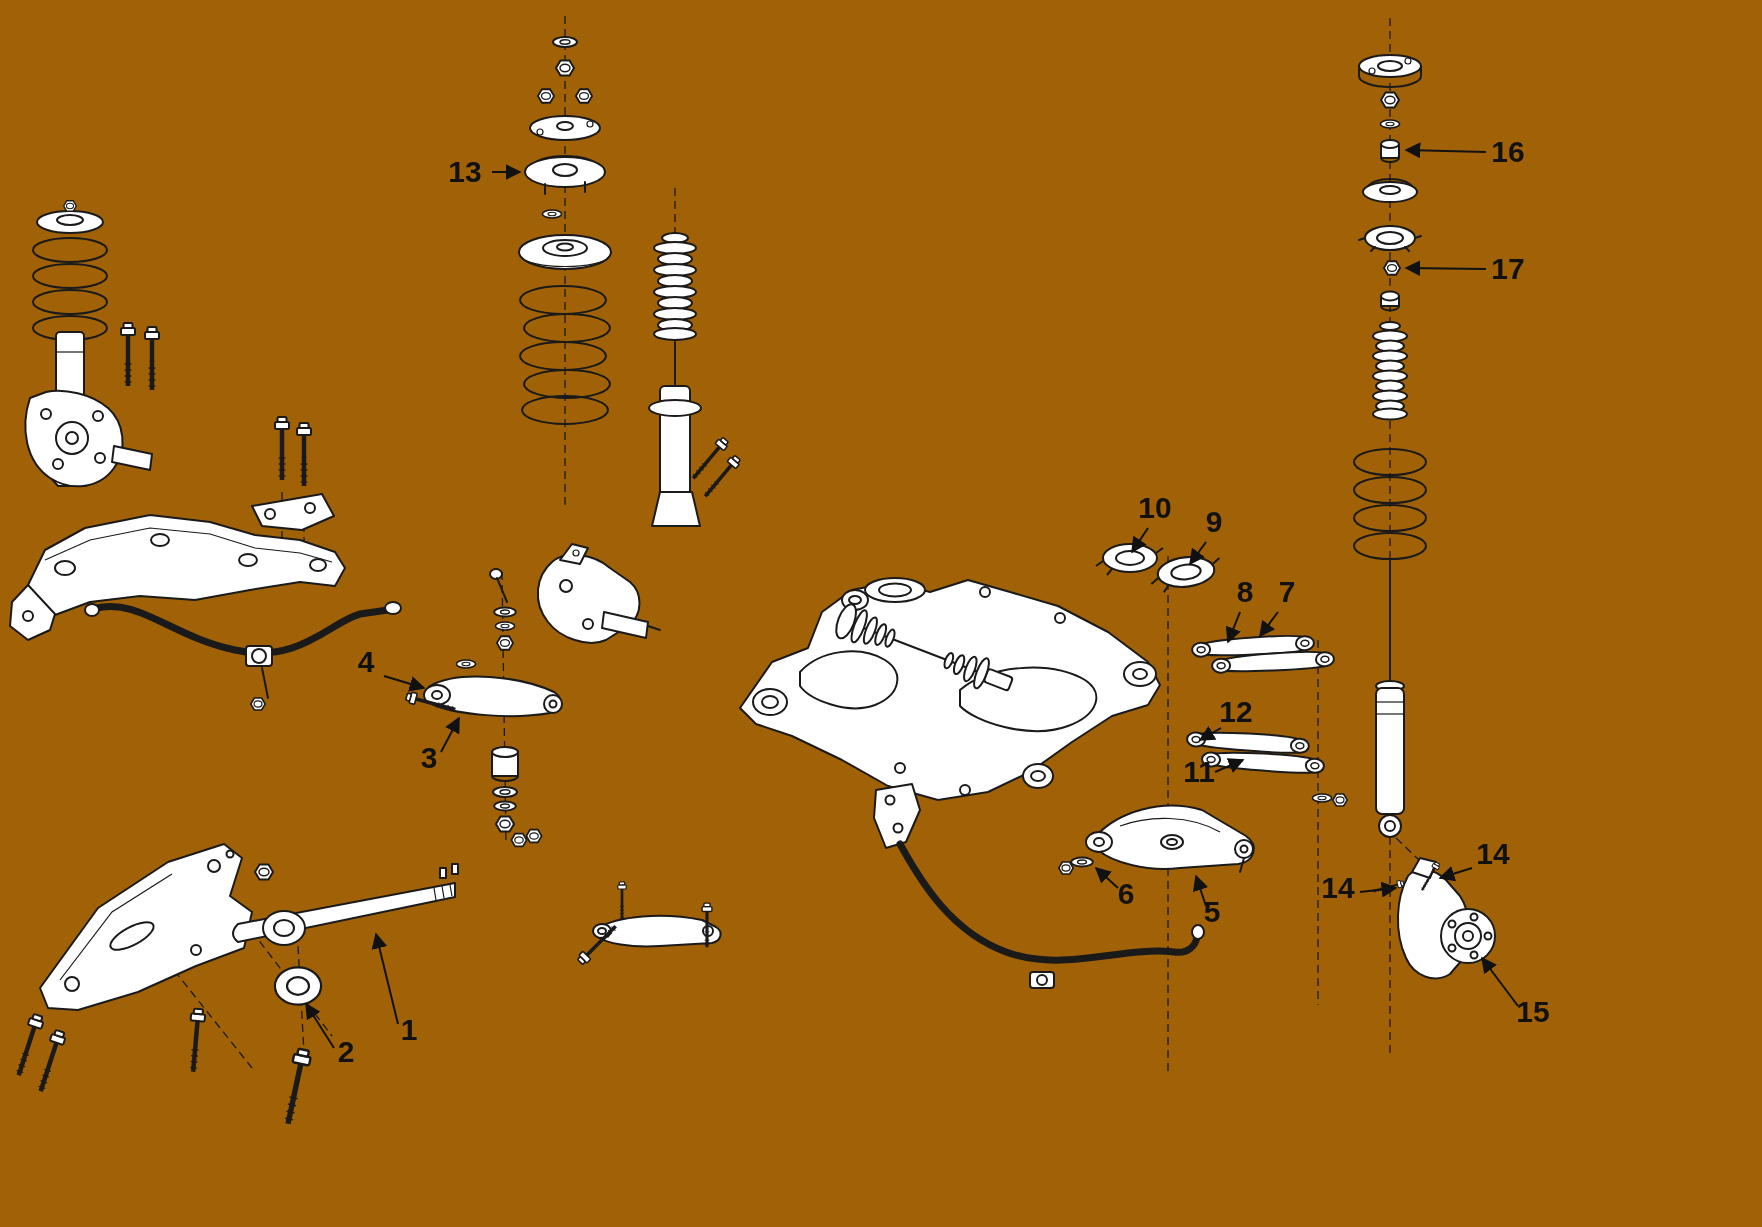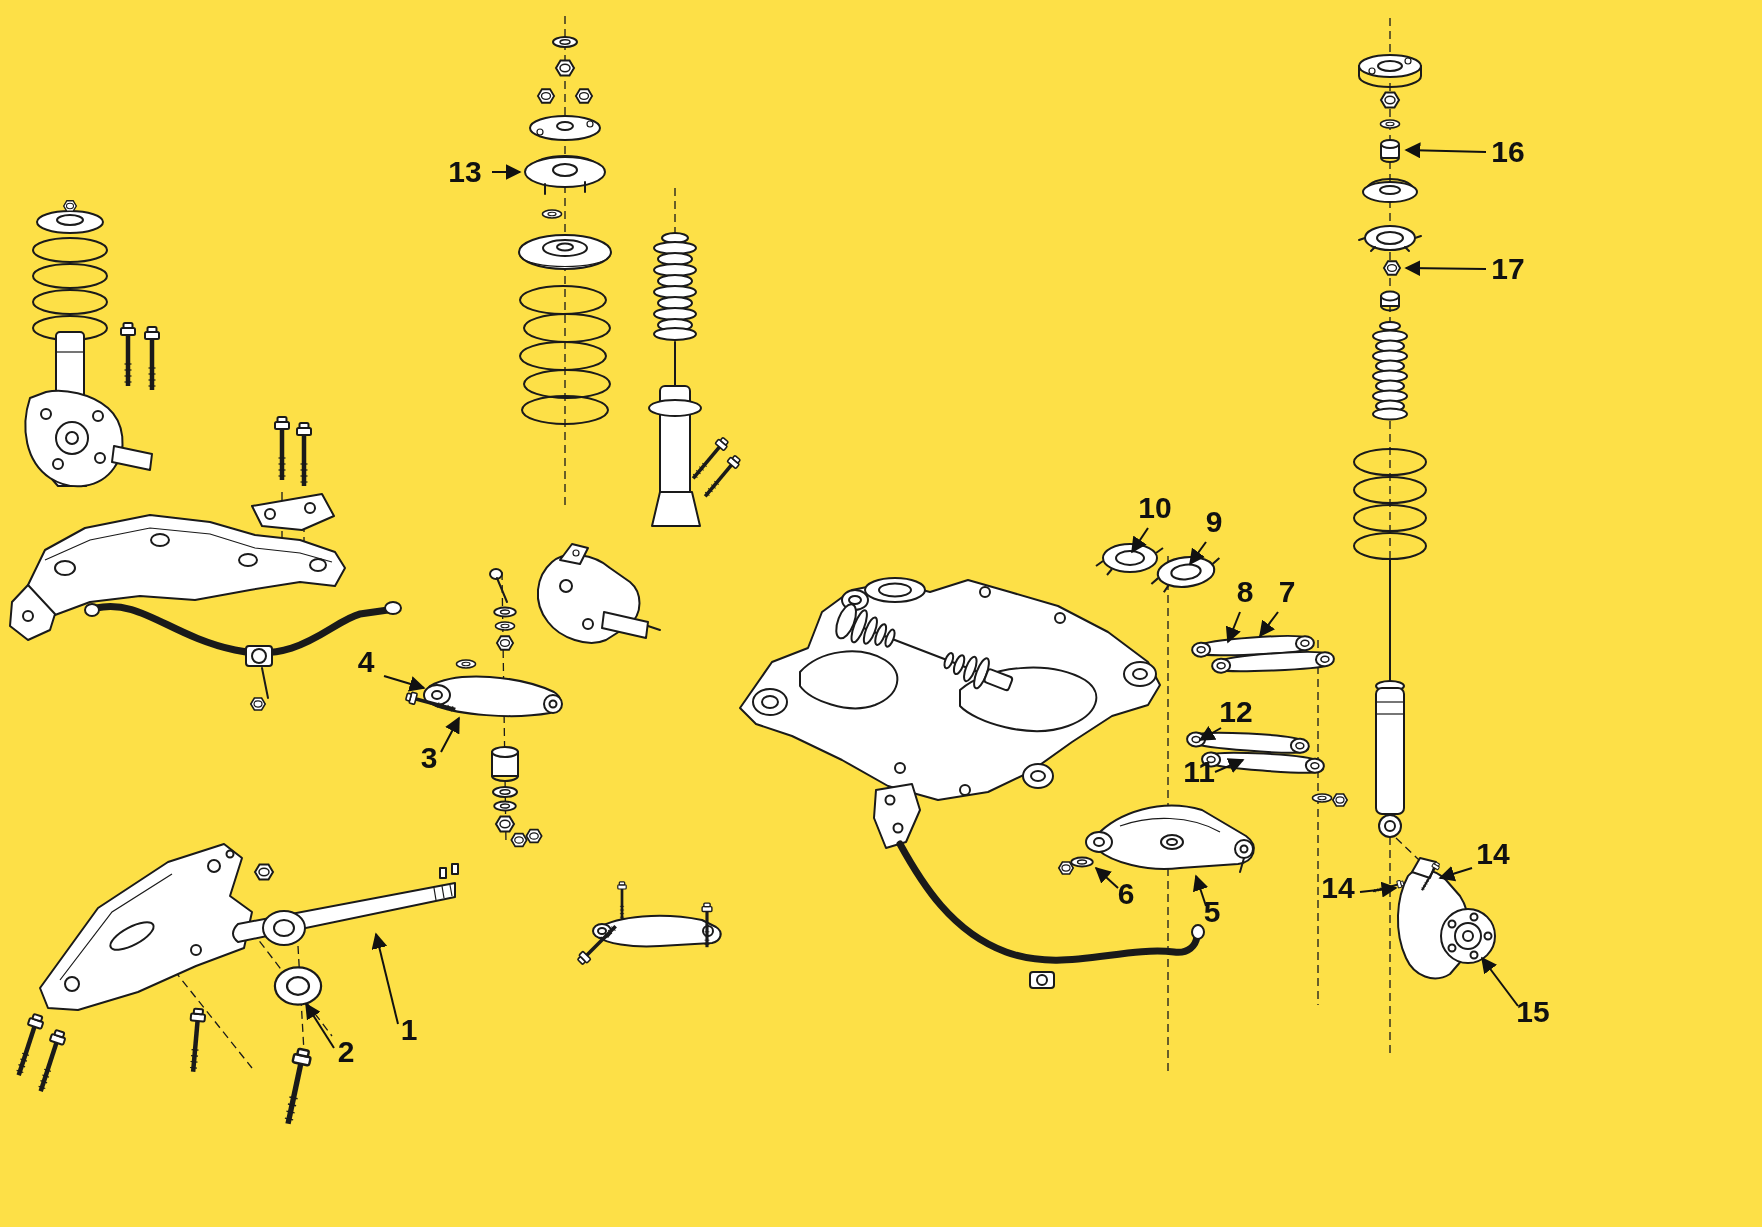--- a/index.html
+++ b/index.html
@@ -1,16 +1,16 @@
 <!DOCTYPE html>
 <html><head>
 <meta charset="utf-8">
 <style>
   html,body{margin:0;padding:0;background:#fff;}
-  .stage{position:relative;width:1762px;height:1227px;background:#fde047;overflow:hidden;}
+  .stage{position:relative;width:1762px;height:1227px;background:#a16207;overflow:hidden;}
   svg{display:block;}
   .sh{fill:#fff;stroke:#1a1a1a;stroke-width:2;stroke-linejoin:round;}
   .ln{fill:none;stroke:#1a1a1a;stroke-width:2;stroke-linejoin:round;stroke-linecap:round;}
   .thin{fill:none;stroke:#1a1a1a;stroke-width:1.2;}
   .dash{fill:none;stroke:#1a1a1a;stroke-width:1.3;stroke-dasharray:8 5;}
   .bar{fill:none;stroke:#1a1a1a;stroke-width:7;stroke-linecap:round;}
   .callout text{font:bold 30px "Liberation Sans","DejaVu Sans",sans-serif;fill:#111;text-anchor:middle;}
   .callout .arrow{stroke:#111;stroke-width:2;fill:none;}
 </style>
 </head>

